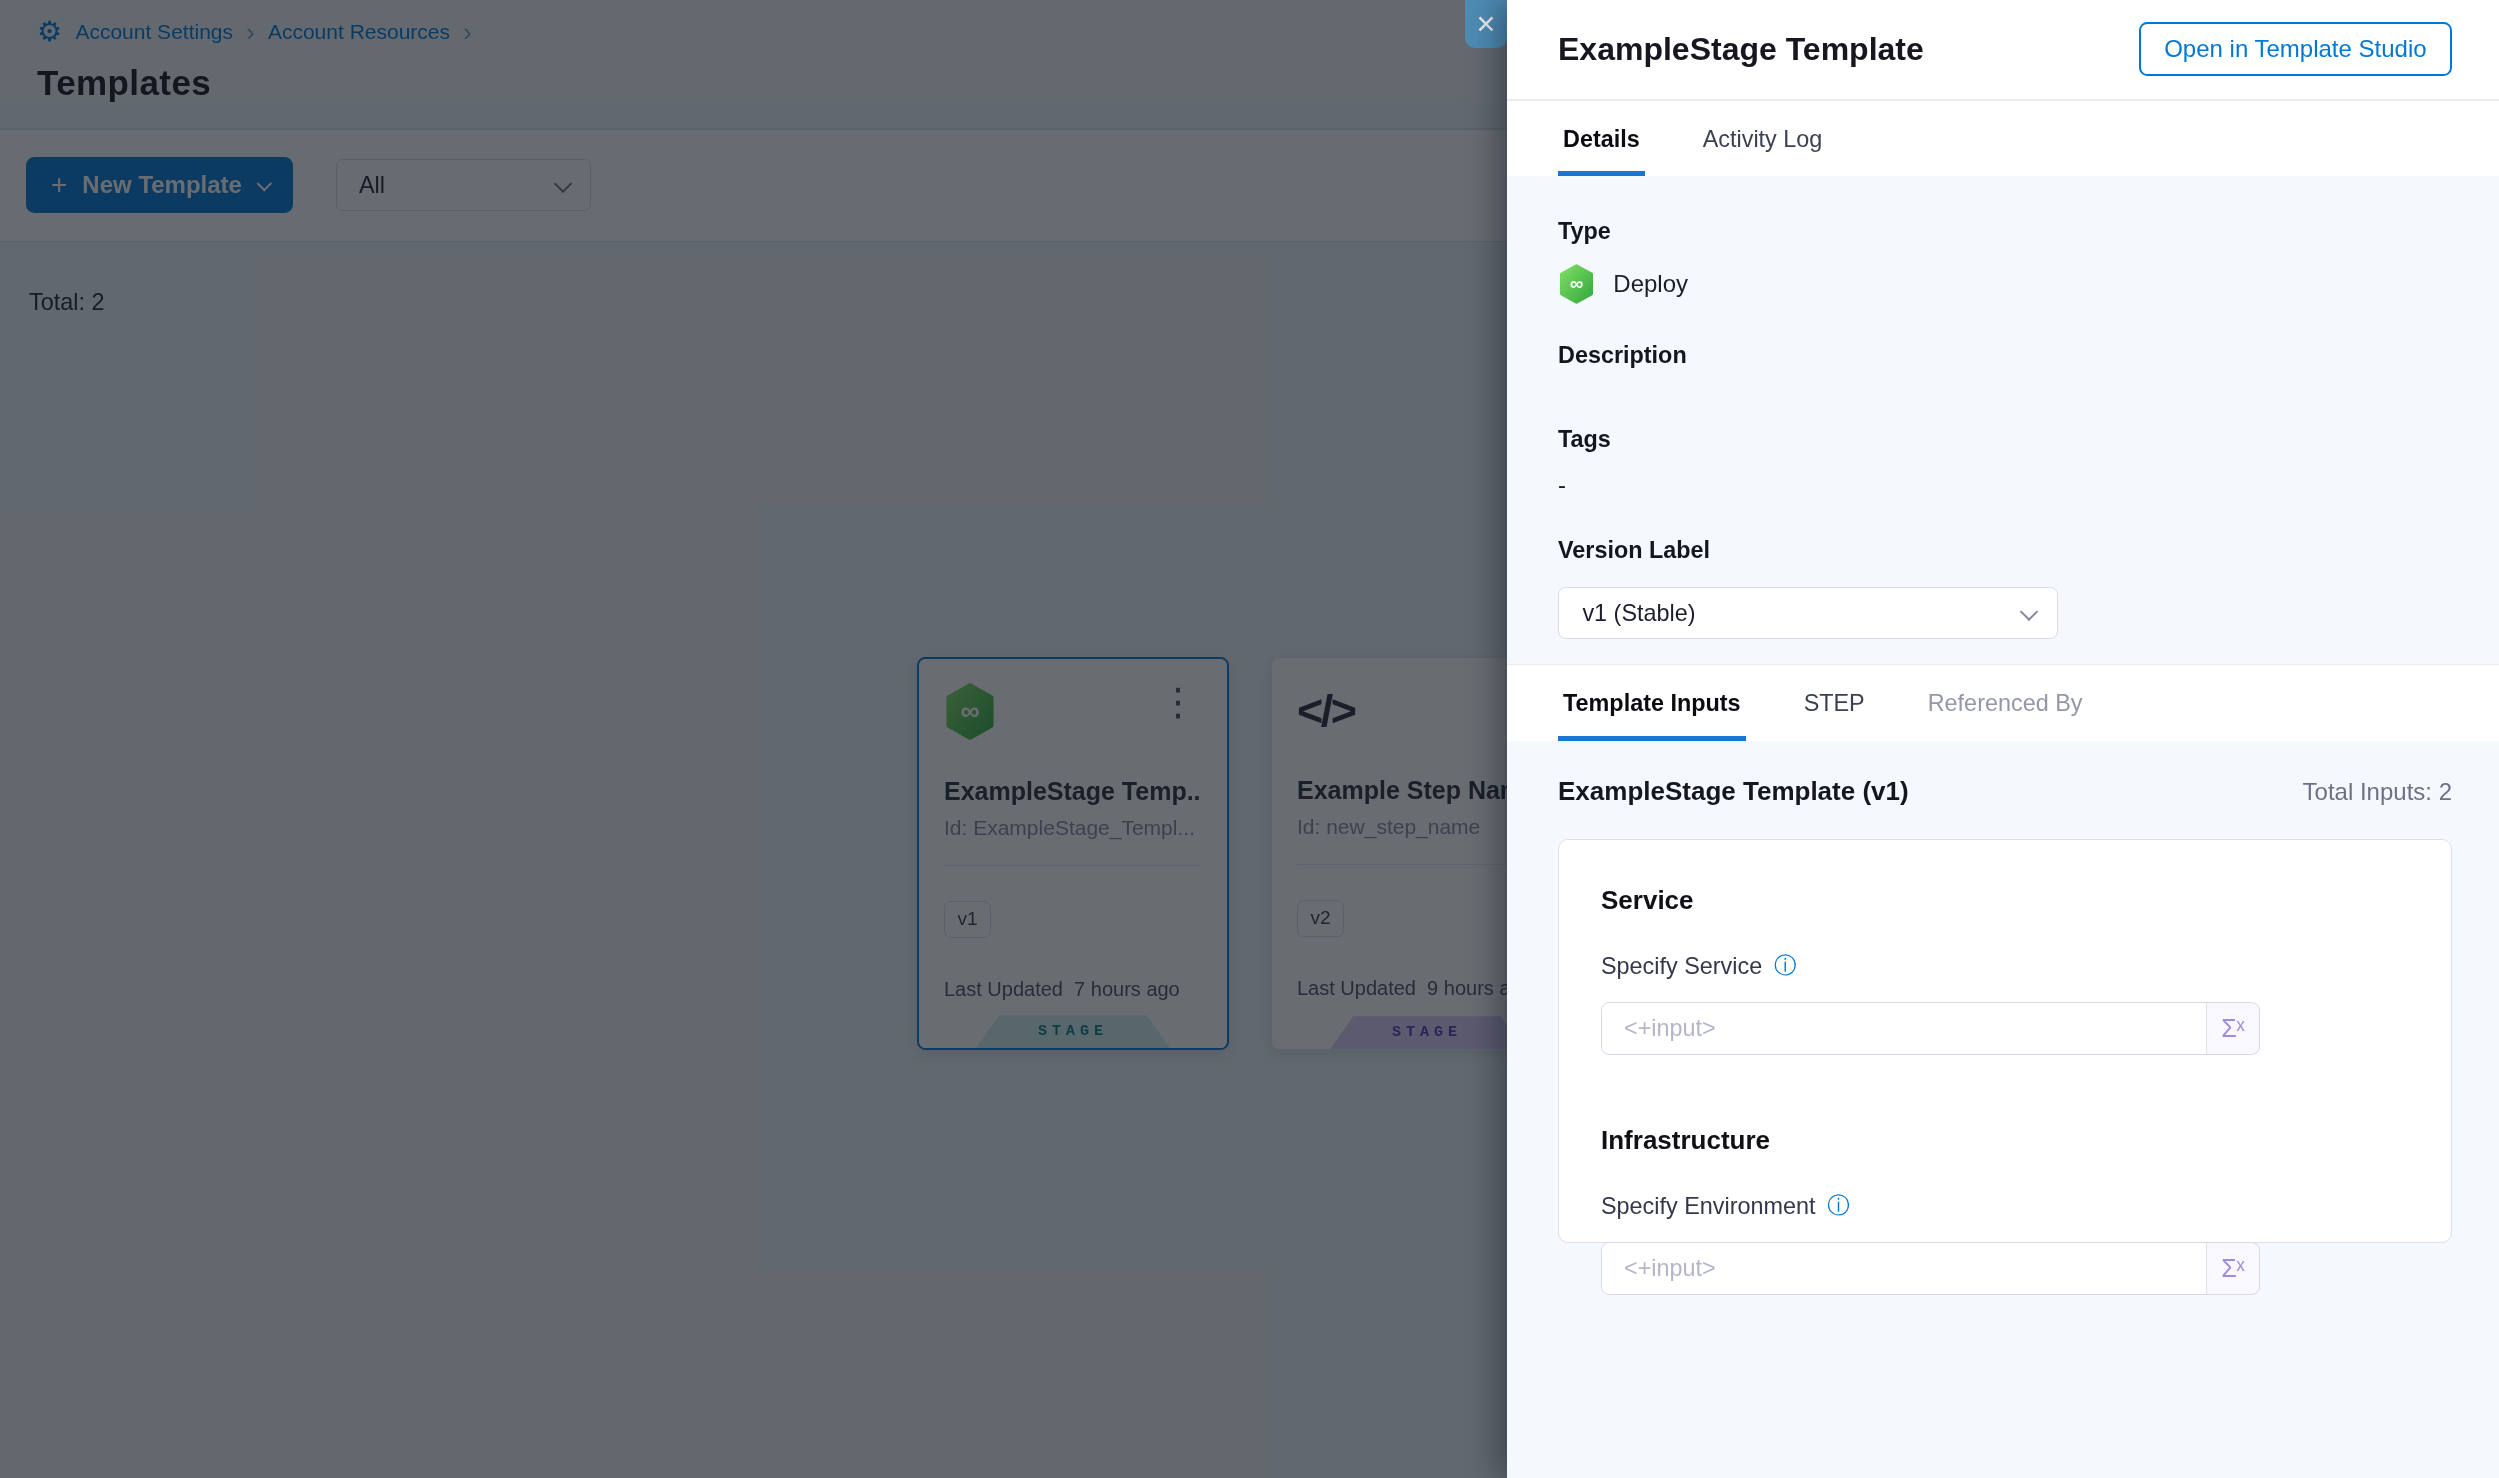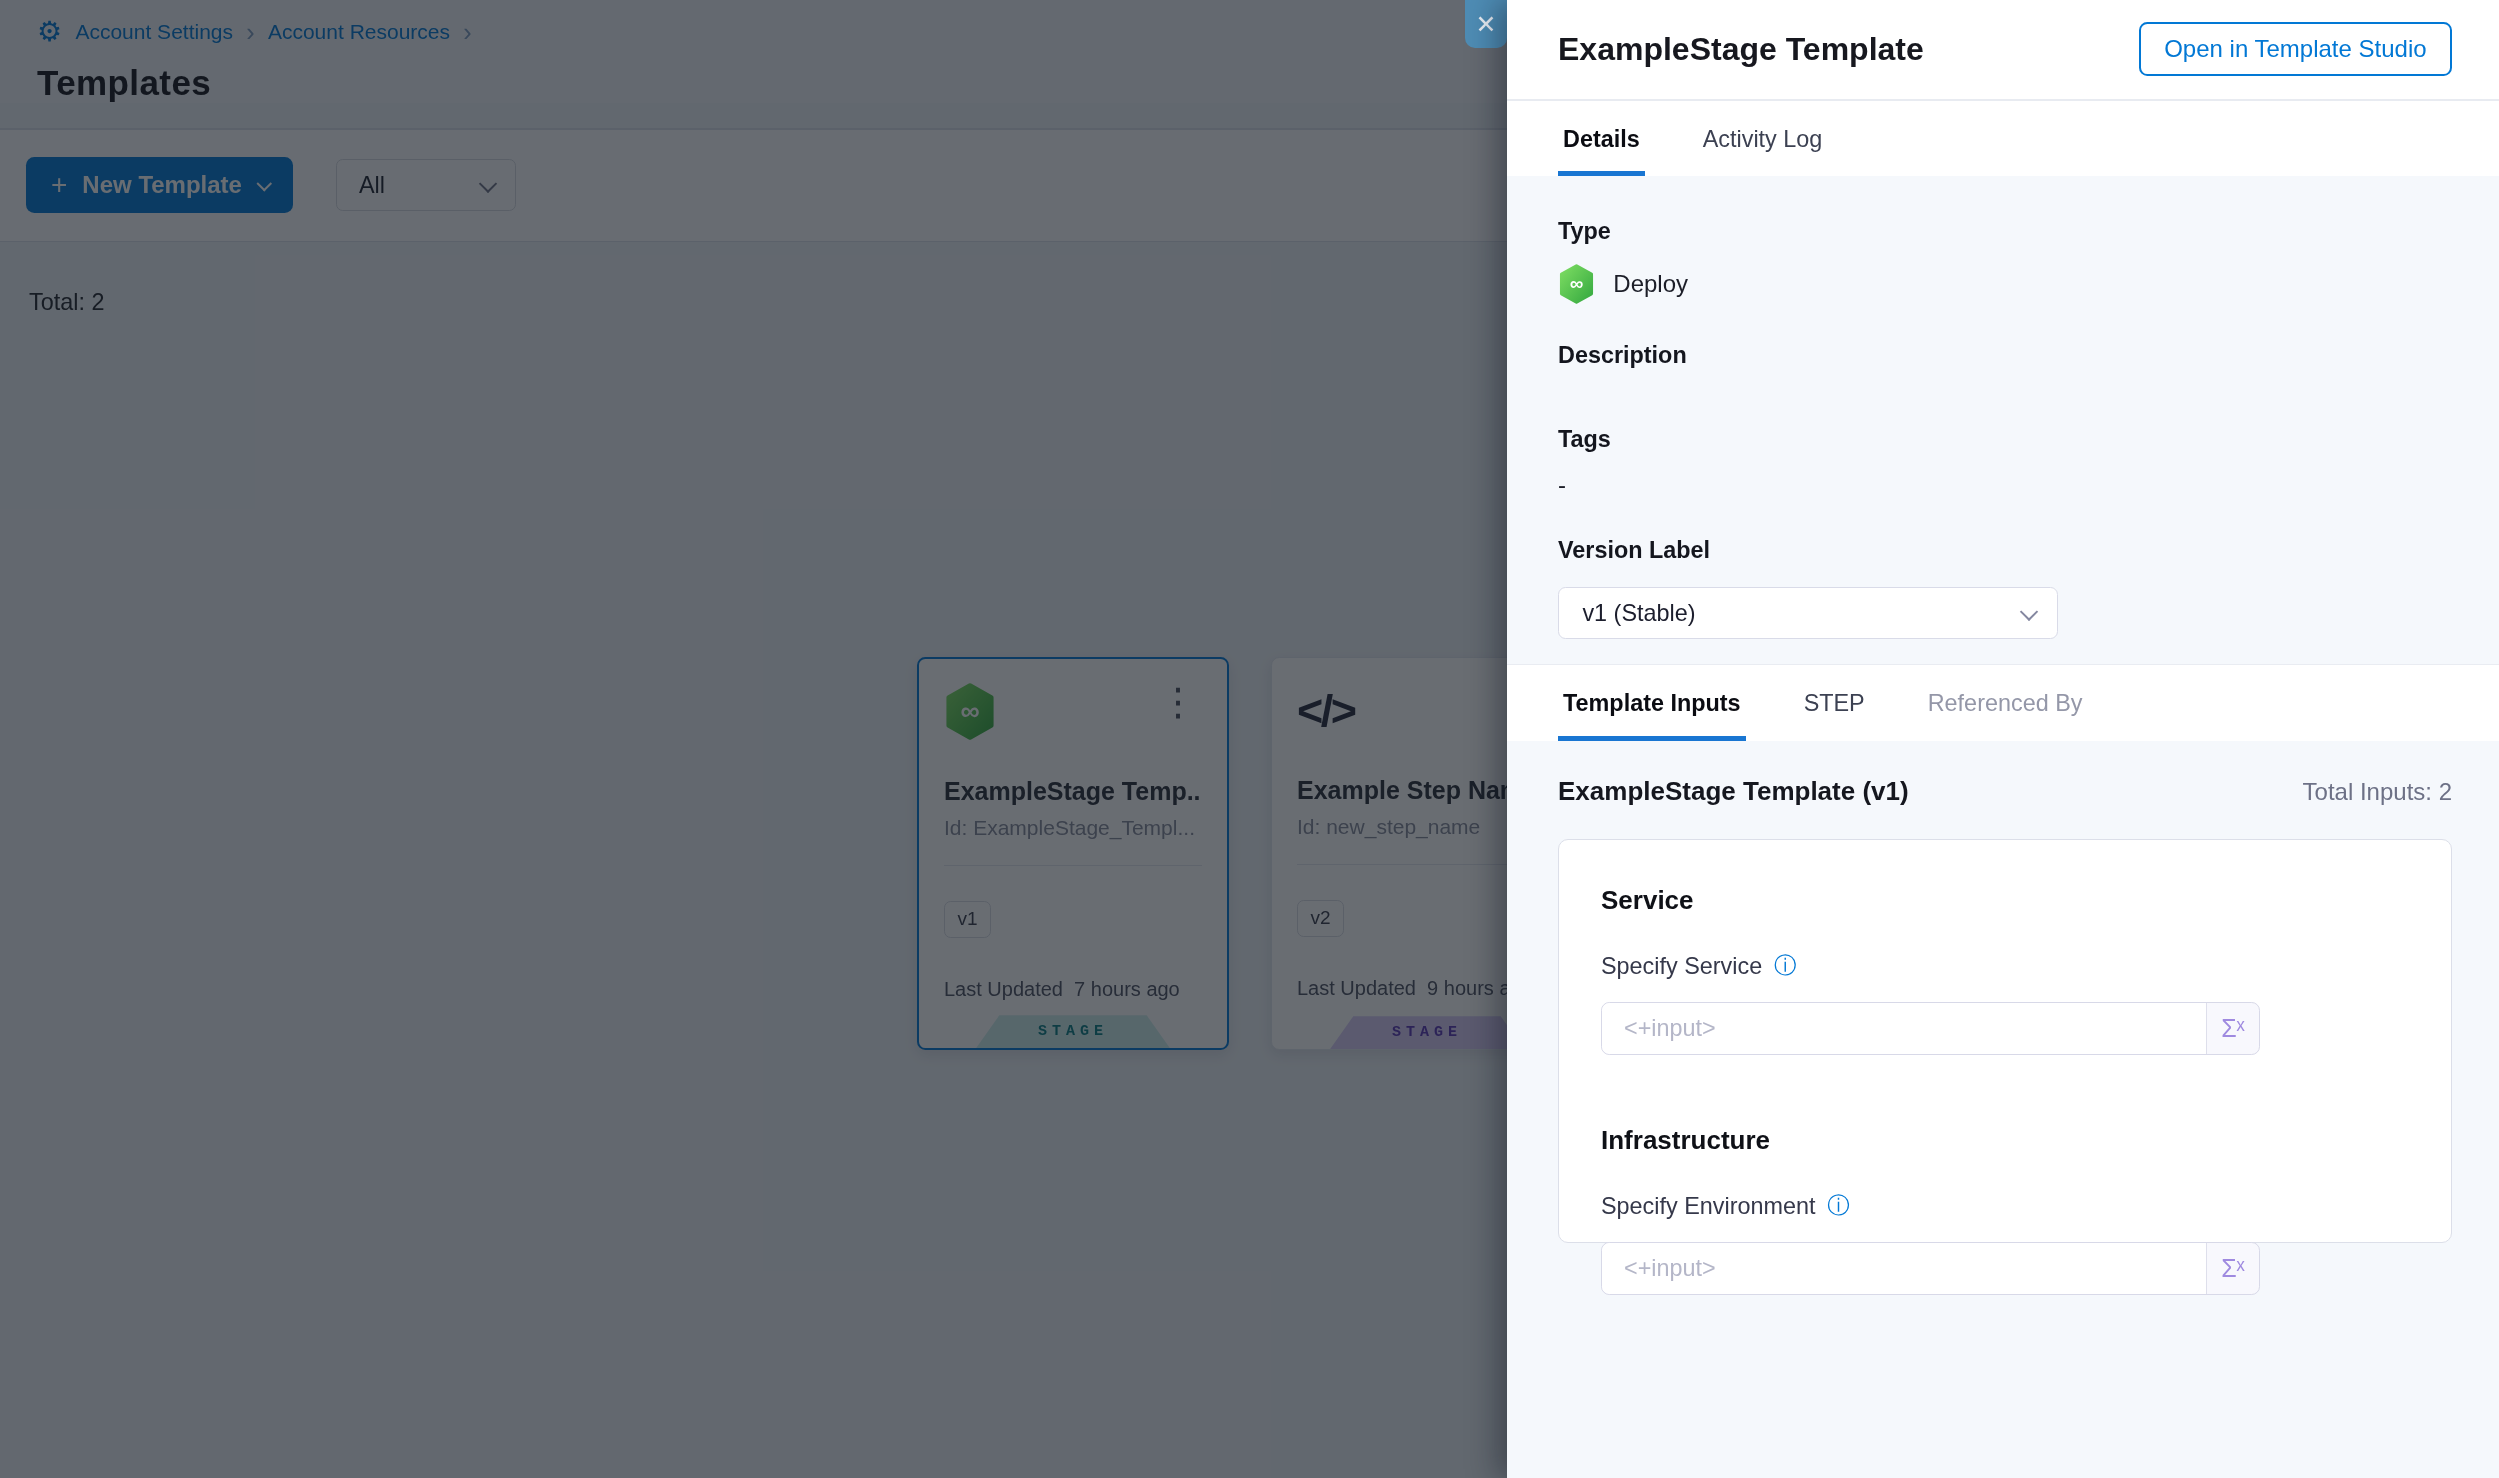--- a/index.html
+++ b/index.html
@@ -16,21 +16,21 @@
   .crumb-sep { color:#7e9cc0; font-size:25px; line-height:1; }
   .page-title { font-size:35px; font-weight:bold; color:#16181f; margin:16.7px 0 25px; letter-spacing:0.4px; }
   .divider { height:1.7px; background:#d9dfe9; }
   .toolbar { background:#fdfdfe; display:flex; align-items:center; gap:43px; padding:27.5px 0 27.5px 26px; }
   .btn-new { display:flex; align-items:center; gap:15px; background:#0278d5; color:#fff; font-size:24px; font-weight:bold;
              height:56px; padding:0 25px; border:none; border-radius:8.3px; cursor:pointer; font-family:inherit; }
   .plus { font-size:28px; font-weight:normal; line-height:1; }
   .chev { width:12.5px; height:12.5px; border-right:2.5px solid #6f7388; border-bottom:2.5px solid #6f7388;
           transform:rotate(45deg) translateY(-2.5px); display:inline-block; }
   .chev.white { border-color:#fff; width:11px; height:11px; }
-  .select-box { width:180px; height:52px; background:#fdfdfe; border:1.7px solid #d5d9e2; border-radius:6.7px;
+  .select-box { width:255px; height:52px; background:#fdfdfe; border:1.7px solid #d5d9e2; border-radius:6.7px;
                 display:flex; align-items:center; justify-content:space-between; padding:0 22px;
                 font-size:23.4px; color:#1d2130; cursor:pointer; }
   .grid-area { position:relative; background:#edf1f6; height:100%; }
   .total-count { padding:47px 0 0 29px; font-size:23.4px; color:#23262f; }
 
   .tcard { position:absolute; top:415px; width:312px; height:393px; background:#fff; border:1.7px solid #e2e6ee;
            border-radius:8.3px; box-shadow:0 5px 13.3px rgba(20,30,60,.10); cursor:pointer; }
   .tcard.selected { border:2.5px solid #0278d5; }
   .tcard-inner { padding:23.4px 25px 0; }
   .tcard-top { display:flex; align-items:flex-start; justify-content:space-between; }

